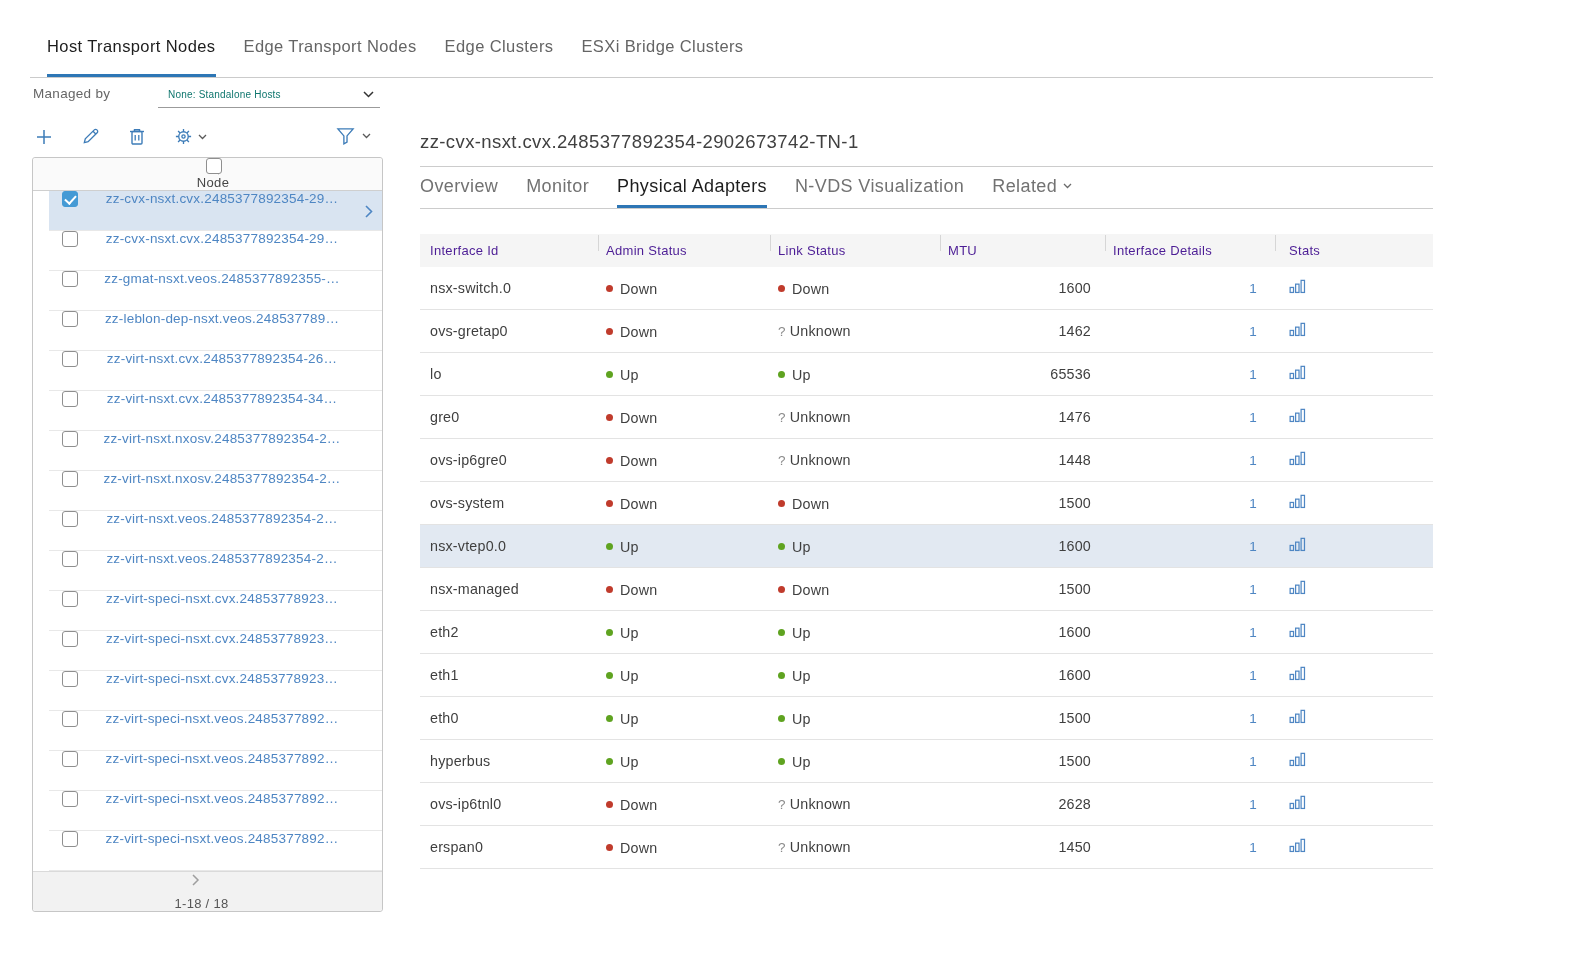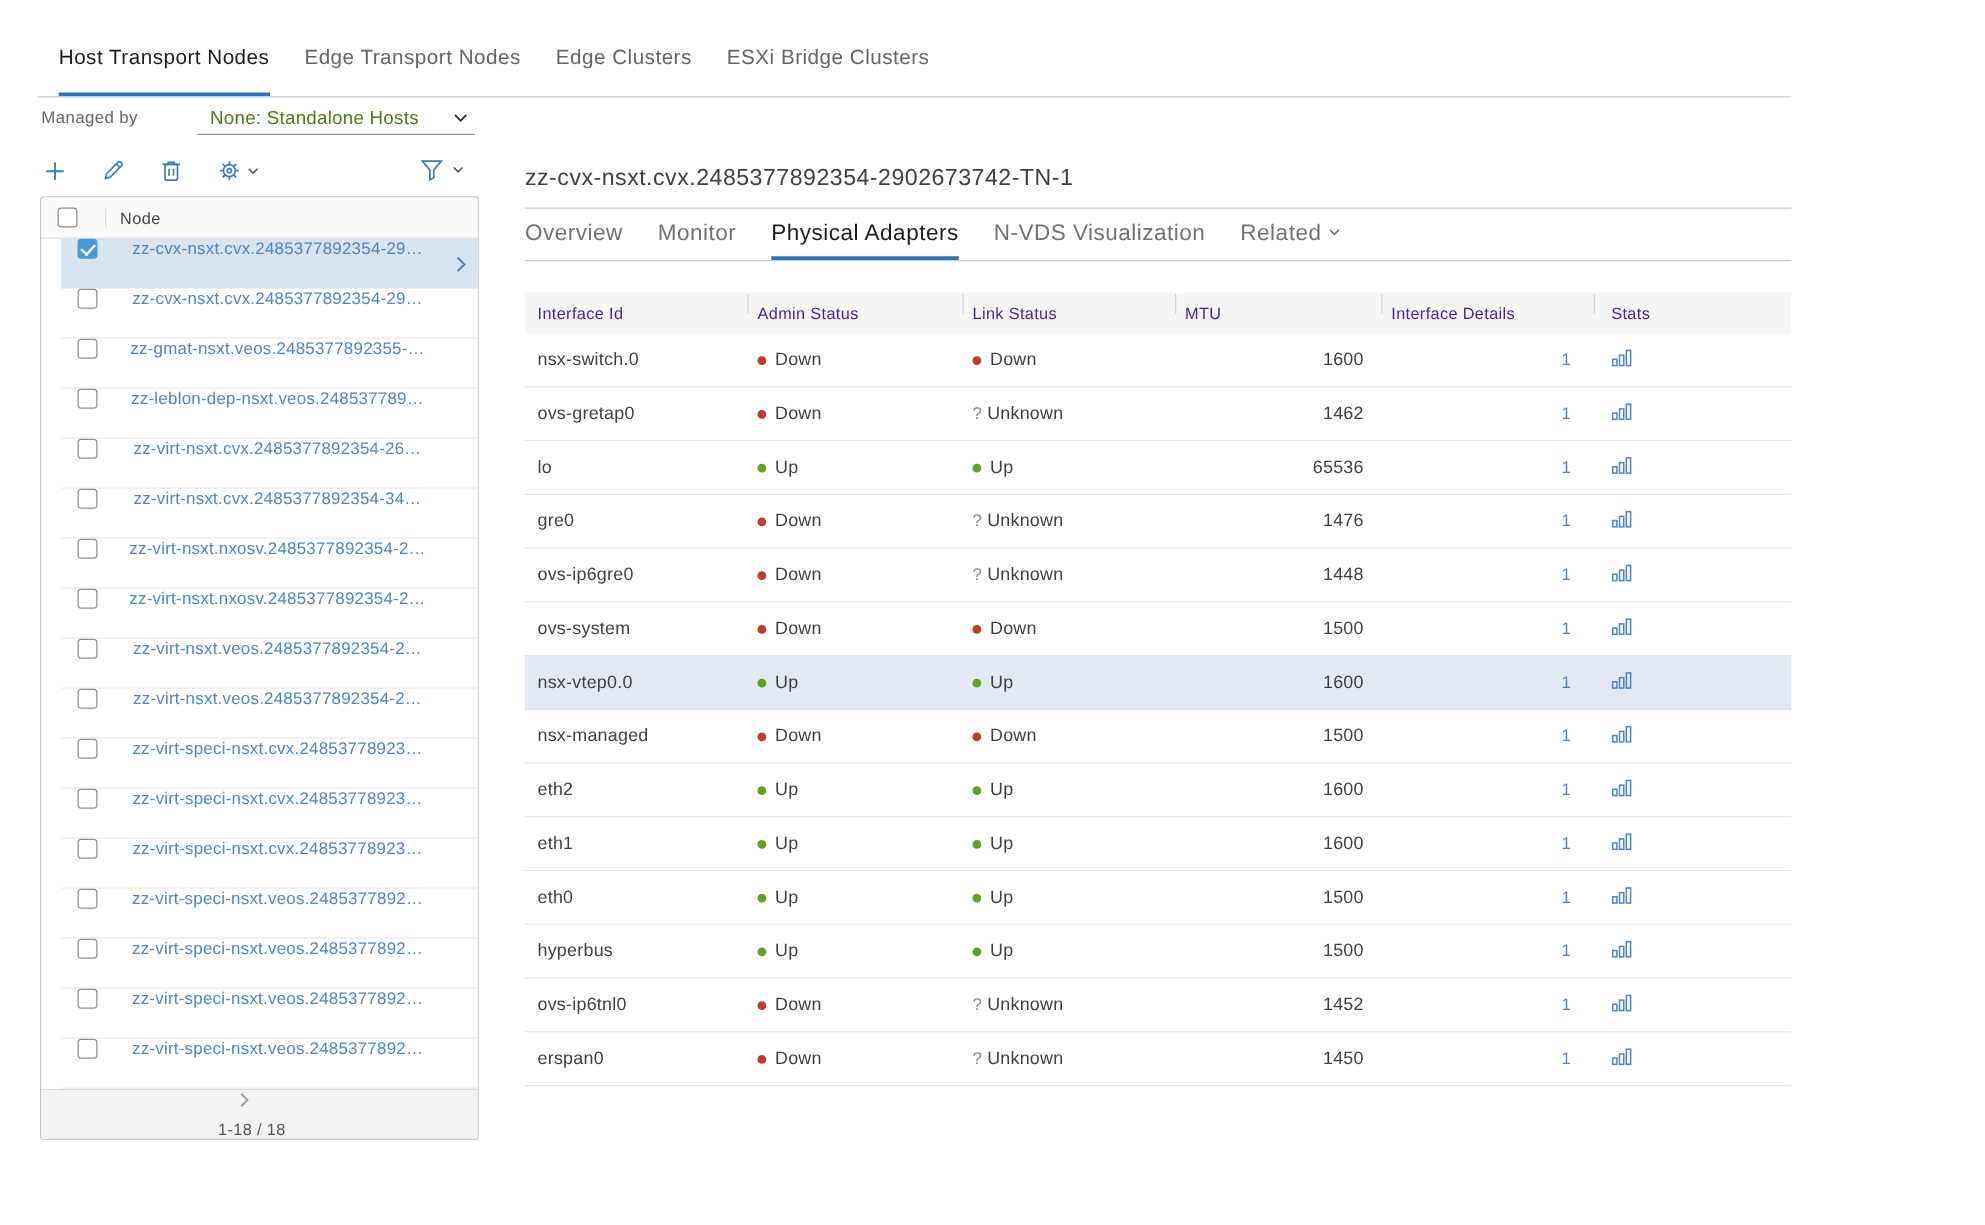--- a/index.html
+++ b/index.html
@@ -21,32 +21,32 @@
   .tabs-top .tab.active{ color:#1d1d1d; font-weight:500;
     border-bottom-color:var(--accent); }
   .hairline-top{ left:30px; top:77px; width:1403px; height:1px; background:#cbcbcb; }
 
   
   .managed-label{ left:33px; top:86px; font-size:13.5px; color:#666;
     letter-spacing:.3px; }
   .managed-select{ left:158px; top:82px; width:222px; height:26px;
     border-bottom:1px solid #9b9b9b; display:flex; align-items:center;
     justify-content:space-between; padding:0 6px 0 10px; cursor:pointer; }
-  .managed-select .val{ font-size:15px; color:#4d7c0f; letter-spacing:.2px; }
+  .managed-select .val{ font-size:10px; color:#0f766e; letter-spacing:.2px; }
 
   
   .toolbar{ left:35px; top:127px; display:flex; align-items:center; gap:28px; }
   .tb-btn{ display:inline-flex; align-items:center; gap:5px; cursor:pointer; }
   .filter-group{ left:336px; top:127px; display:flex; align-items:center; gap:7px; }
 
   
   .node-panel{ left:32px; top:157px; width:351px; background:#fff;
     border:1px solid #c6c6c6; border-radius:3px; }
   .np-header{ height:33px; display:flex; align-items:center; background:#fafafa;
-    border-bottom:1px solid #cfcfcf; border-radius:3px 3px 0 0; }
+    border-bottom:1px solid #cfcfcf; border-radius:3px 3px 0 0;flex-direction:column; }
   .np-header .hdr-divider{ width:1px; height:15px; background:#dcdcdc; margin-left:22px; }
   .np-header .hdr-label{ margin-left:11px; font-size:13px; font-weight:500;
     color:#454545; letter-spacing:.4px; }
   .cb{ width:16px; height:16px; border:1.5px solid #8f8f8f; border-radius:3px;
     margin-left:13px; flex:0 0 16px; background:#fff; position:relative; cursor:pointer; }
   .cb.checked{ background:#459AD5; border-color:#459AD5; }
   .cb.checked::after{ content:""; position:absolute; left:4px; top:1px;
     width:5px; height:9px; border:solid #fff; border-width:0 2px 2px 0;
     transform:rotate(42deg); }
   .np-row{ height:40px; display:flex; 
@@ -731,21 +731,21 @@
         <span class="stxt">Down</span>
       </span>
     </div>
     <div class="cell c3">
       <span class="status s-unknown">
 
         <span class="qm">?</span>
         <span class="stxt">Unknown</span>
       </span>
     </div>
-    <div class="cell c4">1452</div>
+    <div class="cell c4">2628</div>
     <div class="cell c5">
       <a class="detail-link">1</a>
     </div>
     <div class="cell c6">
       <span class="stats-btn">
         <svg width="17" height="15" viewBox="0 0 18 15">
               <g fill="none" stroke="var(--link)" stroke-width="1.3">
                 <rect x="1.2" y="8.5" width="3.6" height="5.3"></rect>
                 <rect x="7" y="5" width="3.6" height="8.8"></rect>
                 <rect x="12.8" y="1" width="3.6" height="12.8"></rect>

